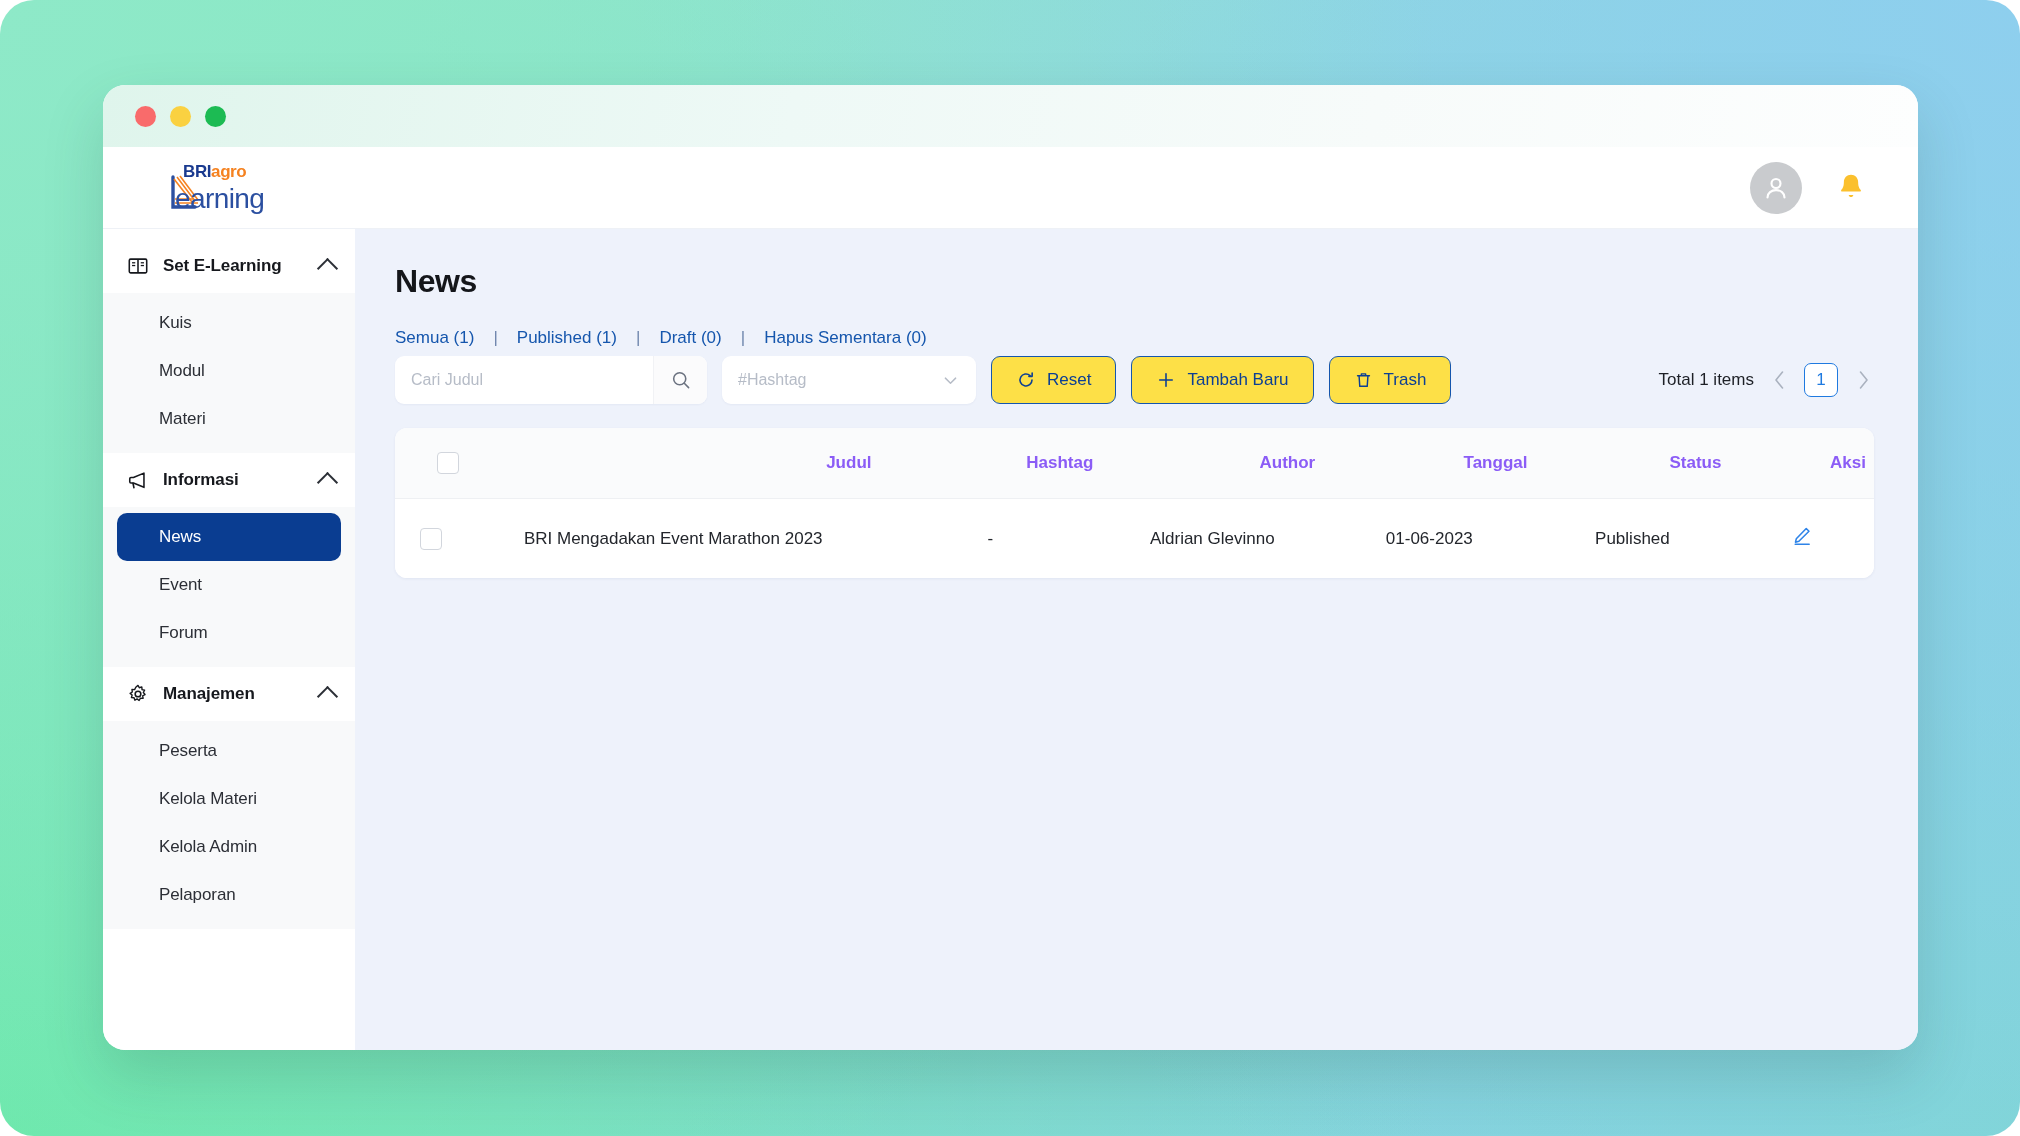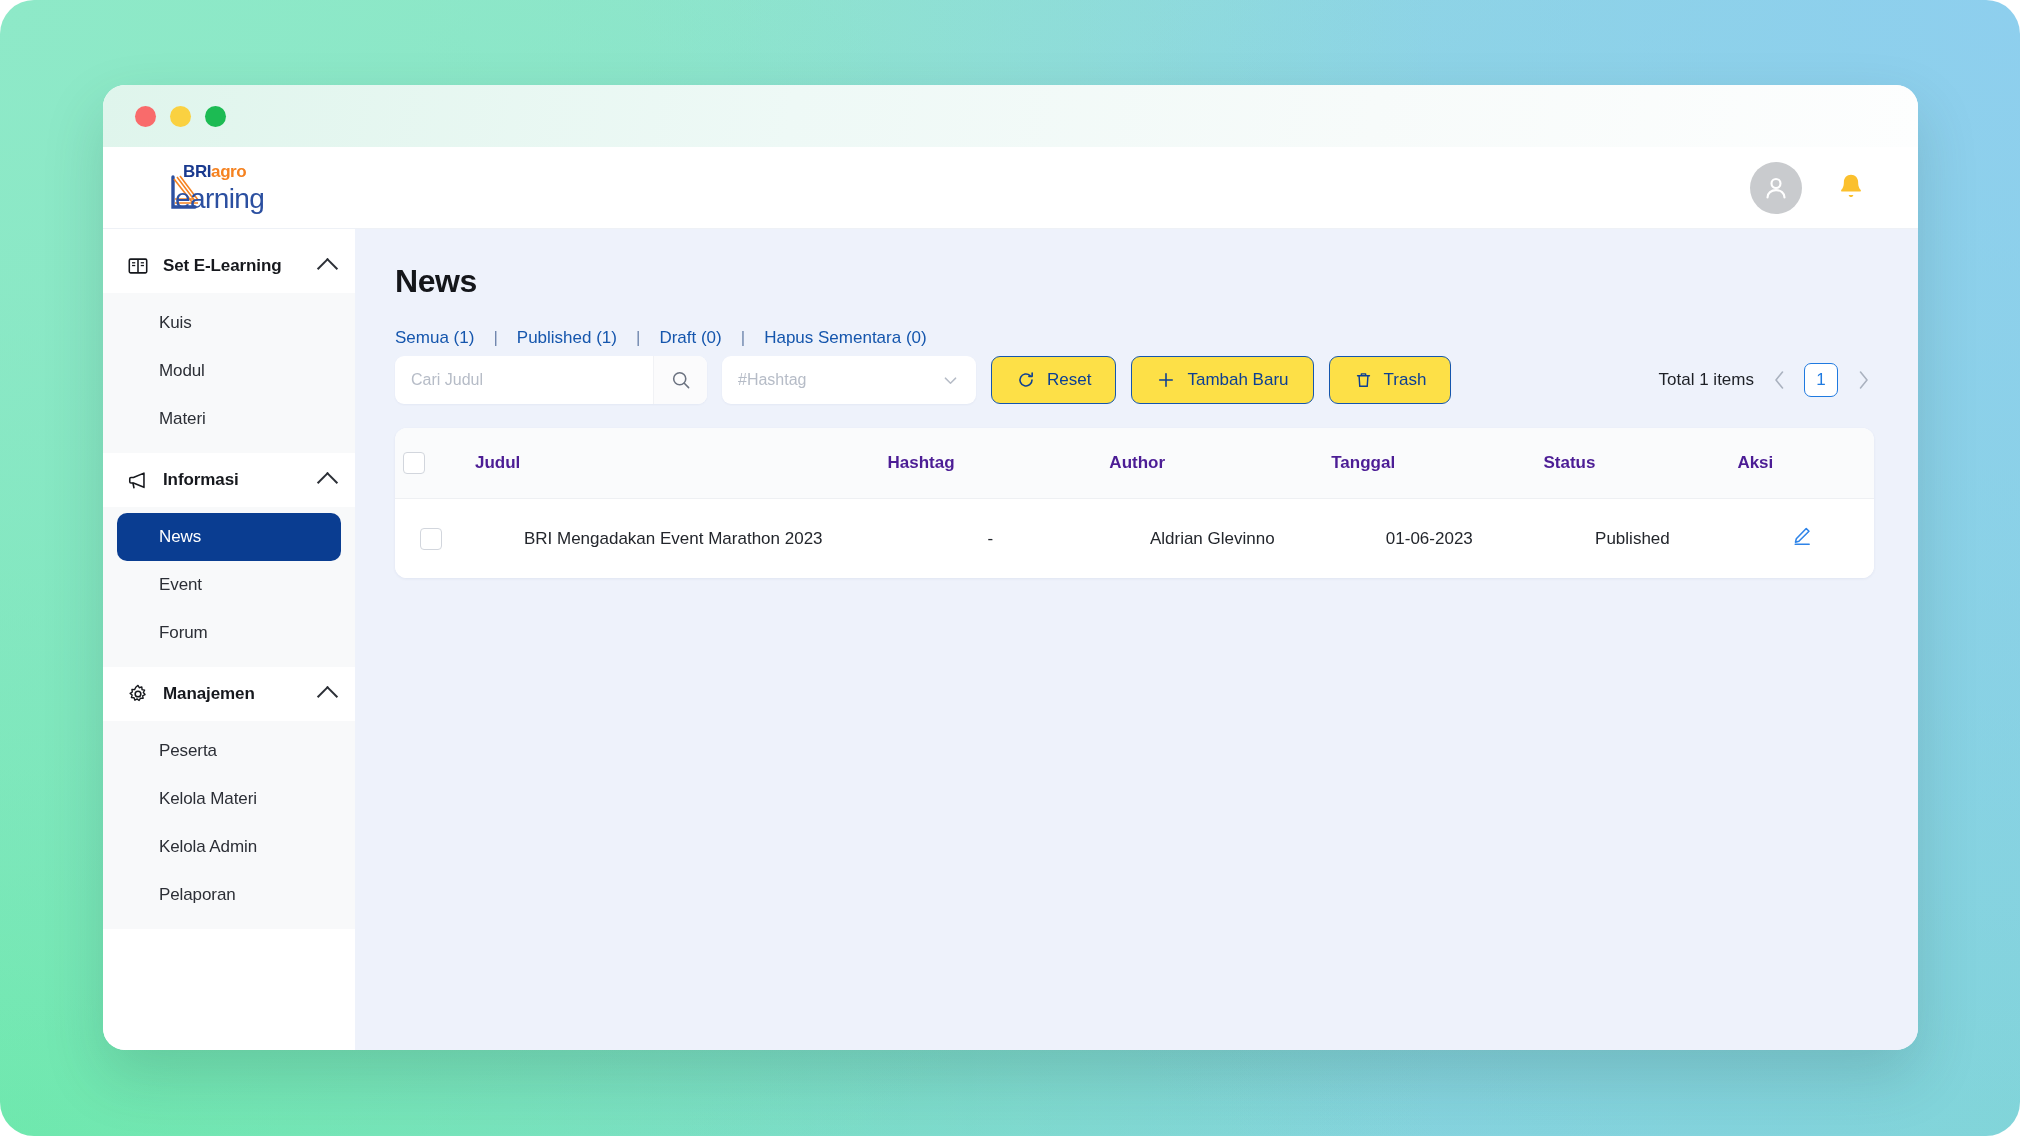--- a/index.html
+++ b/index.html
@@ -227,23 +227,23 @@
     background: #ffffff;
     border-radius: 12px;
     overflow: hidden;
     box-shadow: 0 1px 3px rgba(40,60,110,.07);
   }
   table { width: 100%; border-collapse: collapse; }
   thead th {
     background: #fafbfc;
     font-size: 17px;
     font-weight: 700;
-    color: #4c1d95;
+    color: #8b5cf6;
     padding: 24px 8px;
-    text-align: left;
+    text-align: right;
     border-bottom: 1px solid #eef0f3;
   }
   tbody td {
     padding: 26px 8px;
     font-size: 17px;
     color: #23262c;
     text-align: center;
     background: #ffffff;
   }
   .col-check { width: 74px; }

